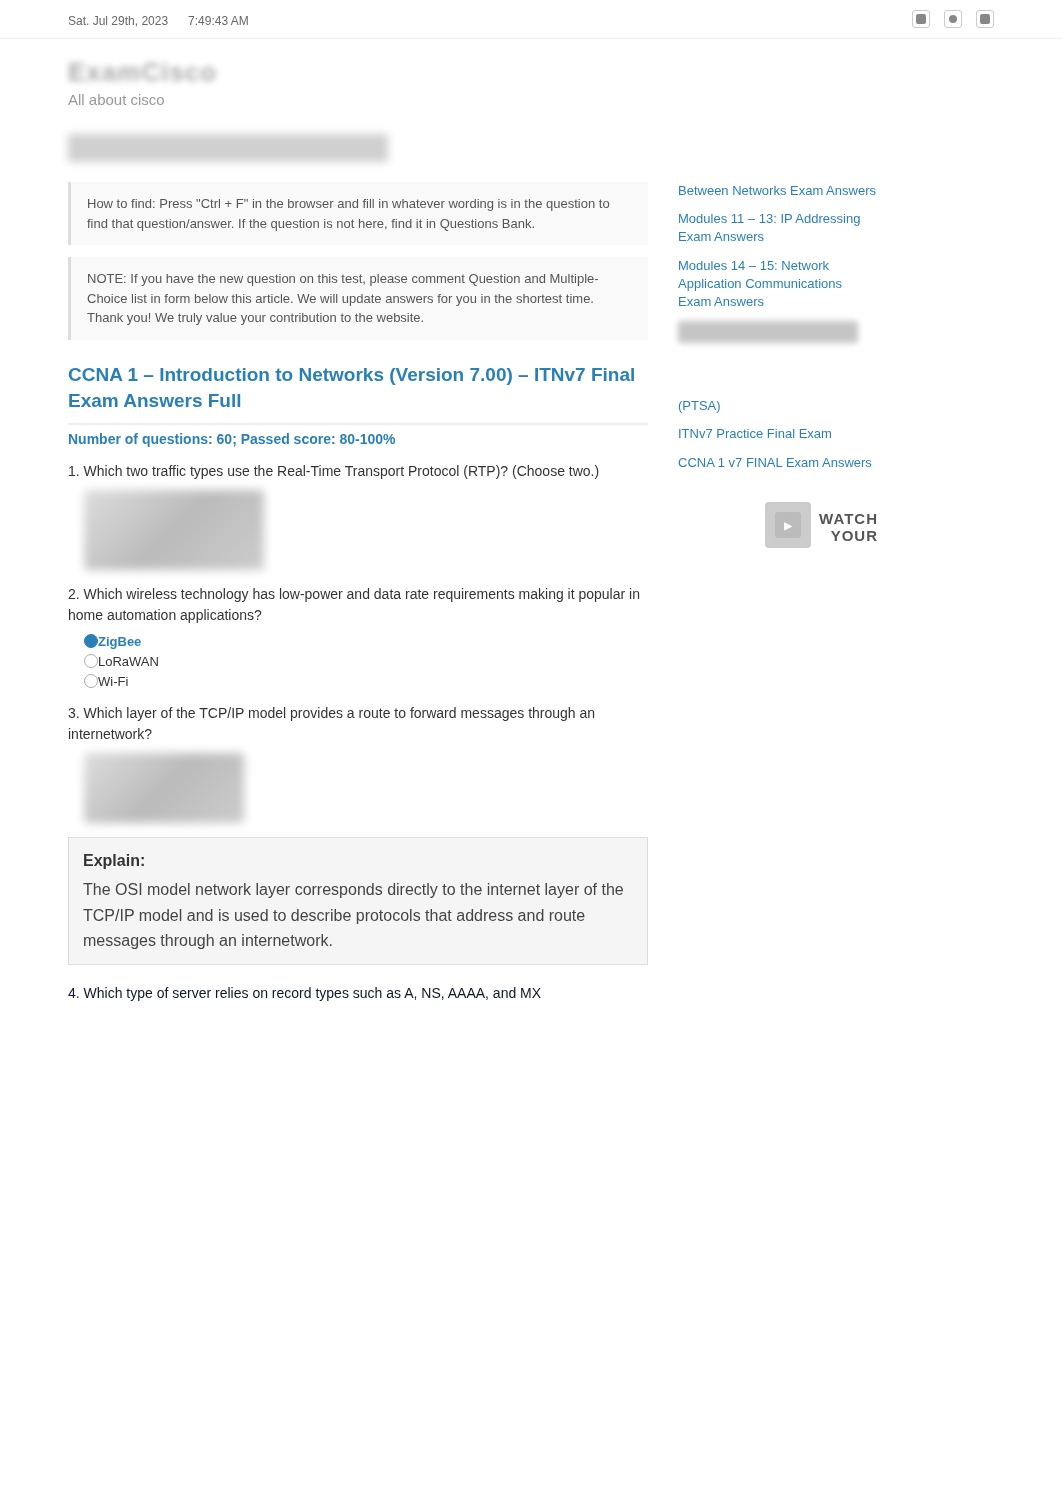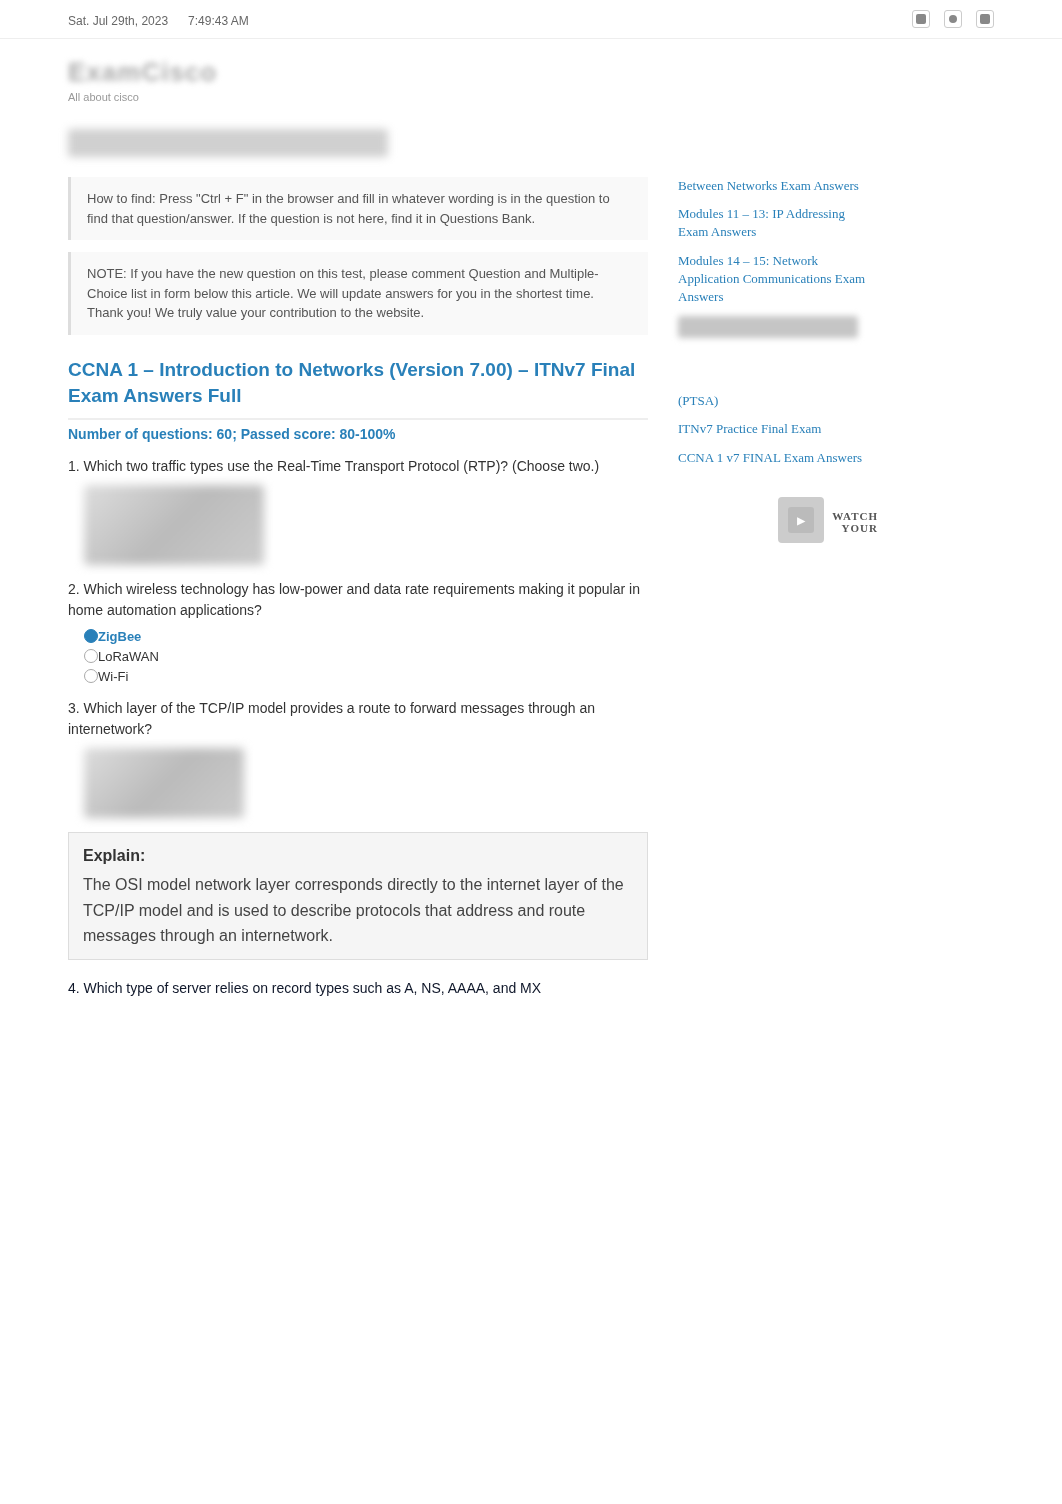--- a/index.html
+++ b/index.html
@@ -42,21 +42,21 @@
     .site-header {
       padding: 18px 68px 10px;
     }
     .site-title {
       font-size: 26px;
       font-weight: bold;
       color: #888;
       letter-spacing: 1px;
     }
     .site-subtitle {
-      font-size: 11px;
+      font-size: 15px;
       color: #999;
       margin-top: 3px;
     }
     
     .page-title-area {
       padding: 16px 68px 10px;
     }
     .page-title-blurred {
       height: 28px;
       background: #d0d0d0;
@@ -70,21 +70,20 @@
       padding: 10px 68px;
       gap: 30px;
     }
     .main-content {
       flex: 1;
       max-width: 580px;
     }
     .sidebar {
       width: 200px;
       flex-shrink: 0;
-      font-family: Liberation Serif, serif;
     }
     
     .info-box {
       background: #f9f9f9;
       border-left: 3px solid #ddd;
       padding: 12px 16px;
       margin-bottom: 12px;
       font-size: 13px;
       color: #555;
       line-height: 1.5;
@@ -197,21 +196,21 @@
       background: #ccc;
       border-radius: 4px;
       display: flex;
       align-items: center;
       justify-content: center;
       margin-left: auto;
       margin-bottom: 4px;
     }
     .sidebar-watch-label {
       text-align: right;
-      font-size: 11px;
+      font-size: 15px;
       font-weight: bold;
       color: #555;
       letter-spacing: 1px;
     }
     
     .q4-text {
       font-size: 14px;
       color: #0f172a;
       margin-top: 18px;
       line-height: 1.5;

